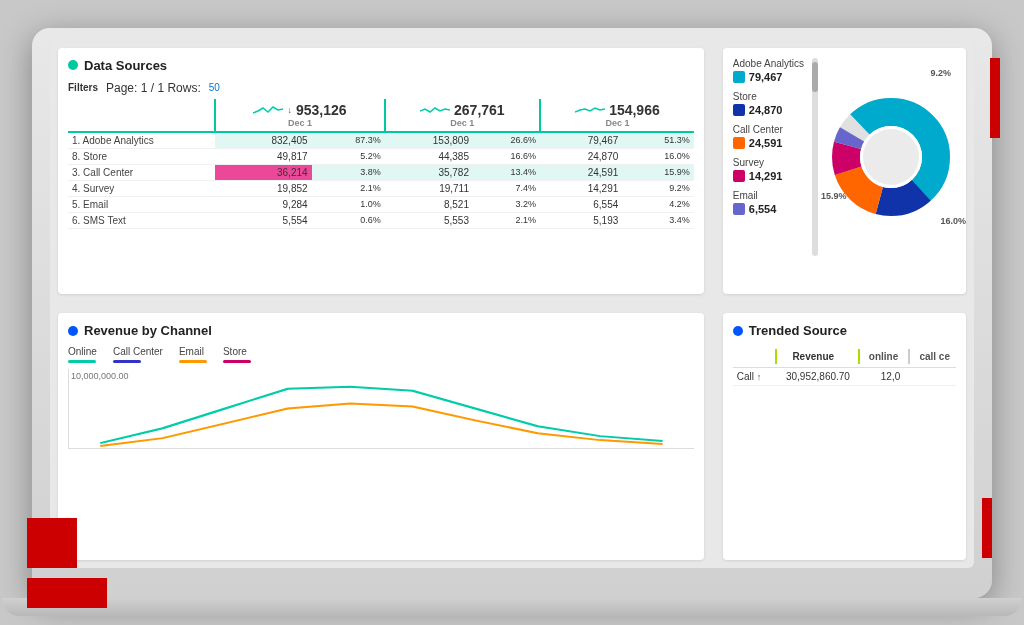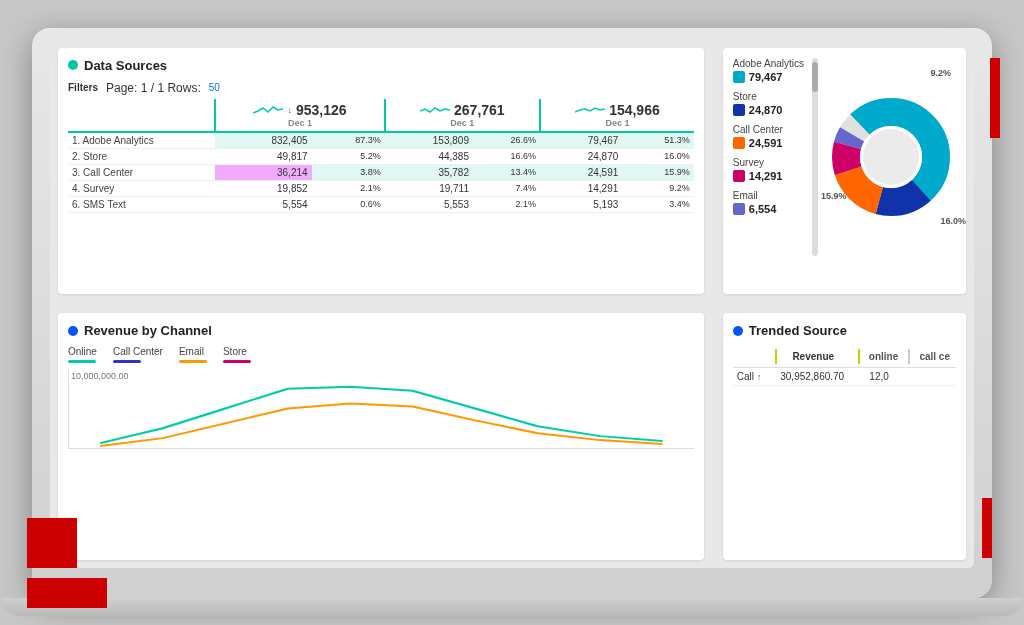--- a/index.html
+++ b/index.html
@@ -306,21 +306,21 @@
     .trended-table th {
       border-bottom: 1px solid #ddd;
       padding: 3px 4px;
       text-align: right;
       color: #555;
       font-size: 10px;
     }
     .trended-table th.left { text-align: left; }
     .trended-table td {
       padding: 3px 4px;
-      text-align: center;
+      text-align: right;
       color: #333;
       border-bottom: 1px solid #f0f0f0;
     }
     .trended-table td.left { text-align: left; }
     .revenue-col-label {
       font-size: 10px;
       font-weight: bold;
       color: #333;
       text-align: center;
       padding: 2px;
@@ -407,45 +407,54 @@
             <tr>
     <td class="col-name">1. Adobe Analytics</td>
     <td style="background:#e0f7f3;">832,405</td>
     <td class="col-pct" style="background:#e0f7f3;">87.3%</td>
     <td style="background:#e0f7f3;">153,809</td>
     <td class="col-pct" style="background:#e0f7f3;">26.6%</td>
     <td style="background:#e0f7f3;">79,467</td>
     <td class="col-pct" style="background:#e0f7f3;">51.3%</td>
   </tr>
                 <tr>
-    <td class="col-name">2. Store</td>
+    <td class="col-name">8. Store</td>
     <td style="">49,817</td>
     <td class="col-pct" style="">5.2%</td>
     <td style="">44,385</td>
     <td class="col-pct" style="">16.6%</td>
     <td style="">24,870</td>
     <td class="col-pct" style="">16.0%</td>
   </tr>
                 <tr>
     <td class="col-name">3. Call Center</td>
-    <td style="background:#f0abfc;margin-top:12px;">36,214</td>
+    <td style="background:#ec4899;margin-top:12px;">36,214</td>
     <td class="col-pct" style="background:#e0f7f3;">3.8%</td>
     <td style="background:#e0f7f3;">35,782</td>
     <td class="col-pct" style="background:#e0f7f3;">13.4%</td>
     <td style="background:#e0f7f3;">24,591</td>
     <td class="col-pct" style="background:#e0f7f3;">15.9%</td>
   </tr>
                 <tr>
     <td class="col-name">4. Survey</td>
     <td style="">19,852</td>
     <td class="col-pct" style="">2.1%</td>
     <td style="">19,711</td>
     <td class="col-pct" style="">7.4%</td>
     <td style="">14,291</td>
     <td class="col-pct" style="">9.2%</td>
+  </tr>
+                <tr>
+    <td class="col-name">5. Email</td>
+    <td style="">9,284</td>
+    <td class="col-pct" style="">1.0%</td>
+    <td style="">8,521</td>
+    <td class="col-pct" style="">3.2%</td>
+    <td style="">6,554</td>
+    <td class="col-pct" style="">4.2%</td>
   </tr>
                 <tr>
     <td class="col-name">6. SMS Text</td>
     <td style="">5,554</td>
     <td class="col-pct" style="">0.6%</td>
     <td style="">5,553</td>
     <td class="col-pct" style="">2.1%</td>
     <td style="">5,193</td>
     <td class="col-pct" style="">3.4%</td>
   </tr>

